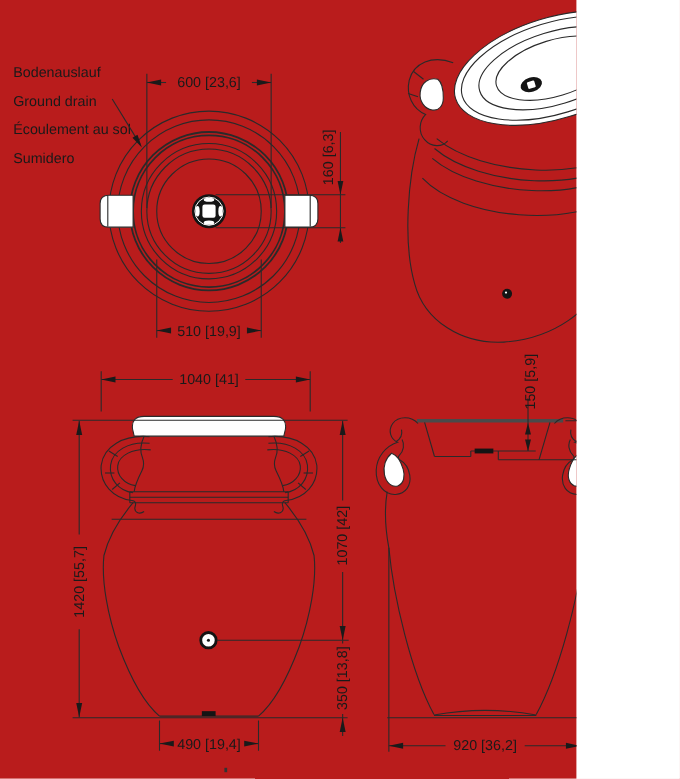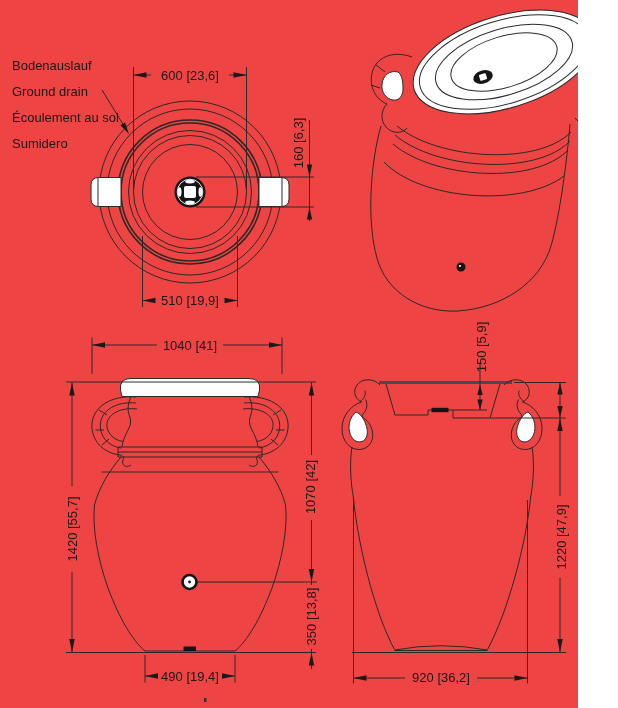--- a/index.html
+++ b/index.html
@@ -1,16 +1,16 @@
 <!DOCTYPE html>
 <html><head>
 <meta charset="utf-8">
 <style>
   html,body{margin:0;padding:0;background:#ffffff;}
-  .stage{width:578px;height:708px;position:relative;background:#ef4444;overflow:hidden;}
+  .stage{width:524px;height:708px;position:relative;background:#b91c1c;overflow:hidden;}
   svg text{font-family:"Liberation Sans","DejaVu Sans",sans-serif;font-size:13px;fill:#1a1a1a;}
   .ln{stroke:#2a2a2a;stroke-width:1;fill:none;}
   .lnw{stroke:#2a2a2a;stroke-width:1;fill:#ffffff;}
   .thick{stroke:#4a4a4a;stroke-width:3;fill:none;}
   .band{stroke:#2a2a2a;stroke-width:1.6;fill:none;}
   .arr{fill:#1a1a1a;stroke:none;}
   .dk{fill:#141414;stroke:none;}
 </style>
 </head>
 <body>

